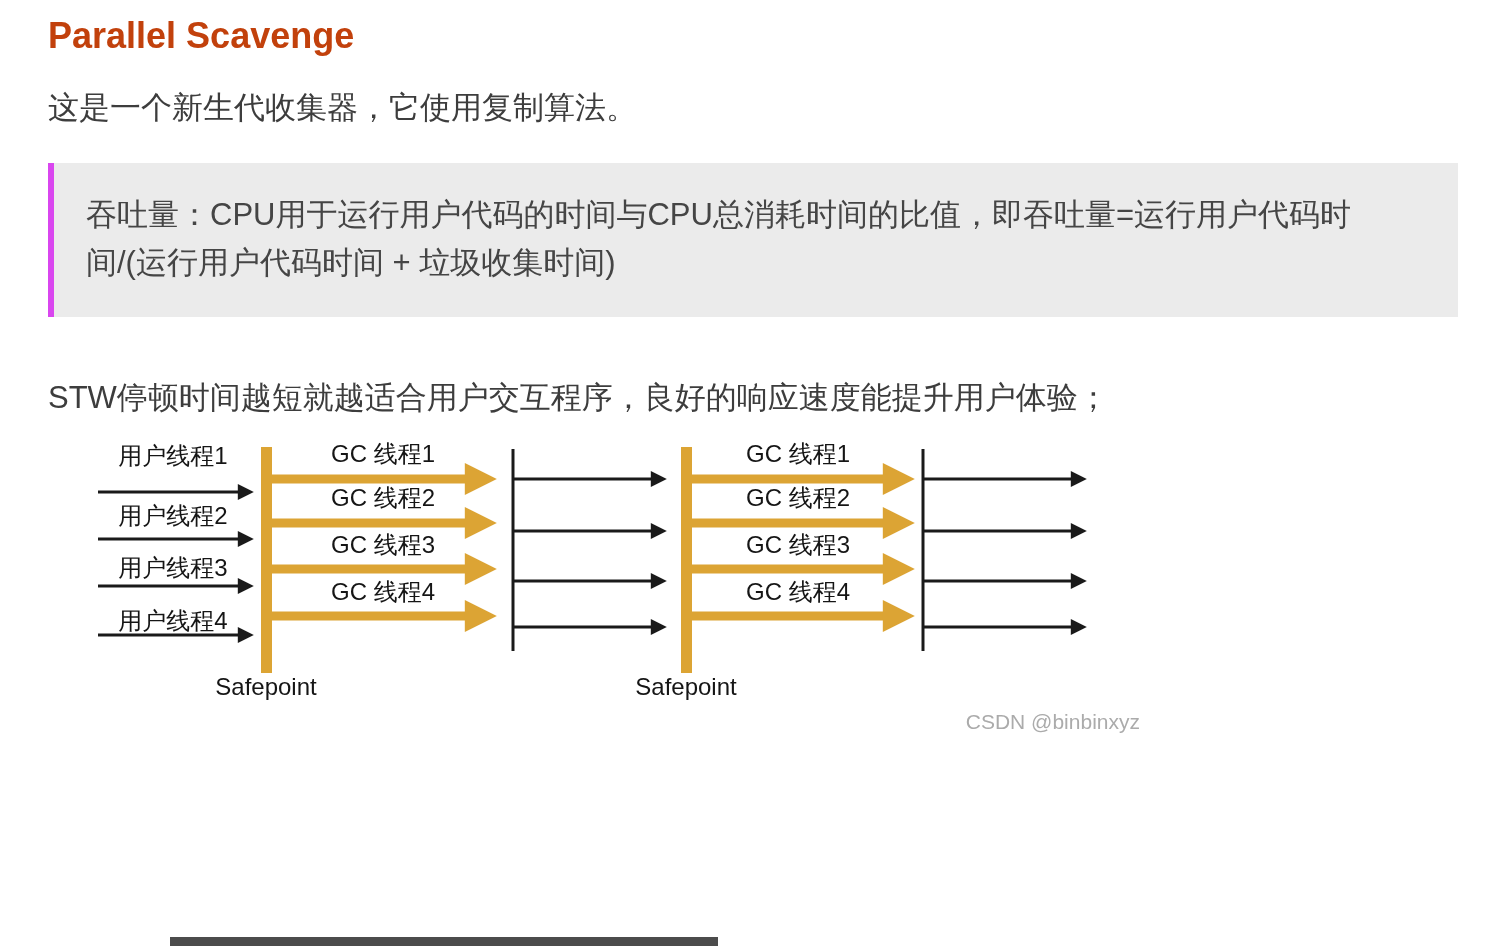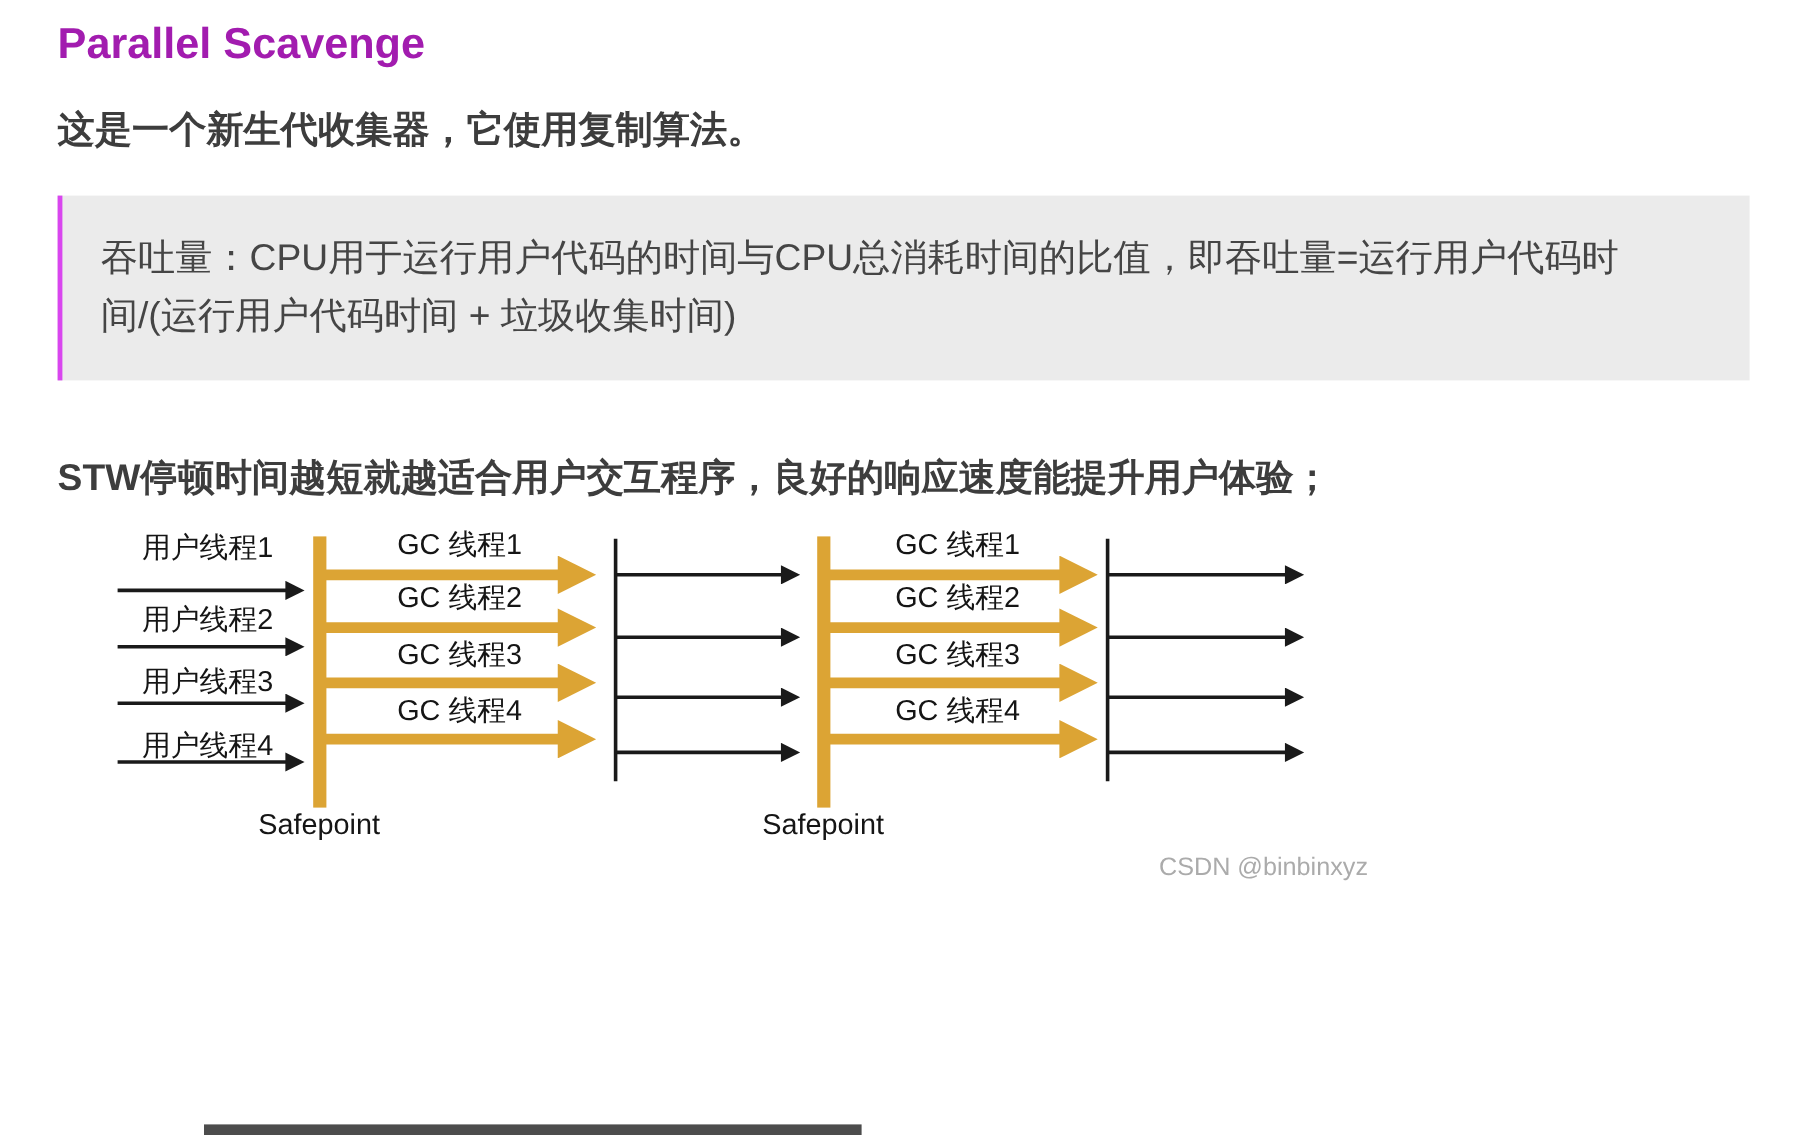--- a/index.html
+++ b/index.html
@@ -11,34 +11,33 @@
     font-family: "Liberation Sans", "DejaVu Sans", sans-serif;
     color: #3d3d3d;
     overflow: hidden;
     position: relative;
   }
   .page { padding: 14px 40px 0 48px; }
 
   h1.title {
     font-size: 36px;
     line-height: 1.2;
-    color: #a21caf;
+    color: #c2410c;
     font-weight: bold;
     margin: 0 0 26px 0;
   }
   p.body-line {
     font-size: 31px;
     line-height: 50px;
     margin: 0;
     color: #3d3d3d;
-    font-weight: bold;
   }
   .quote {
     background: #ebebeb;
-    border-left: 4px solid #d946ef;
+    border-left: 6px solid #d946ef;
     margin: 30px 0 56px 0;
     padding: 28px 31px 30px 32px;
   }
   .quote p {
     font-size: 31px;
     line-height: 48px;
     margin: 0;
     color: #454545;
   }
   .content-text { max-width: 1378px; }

